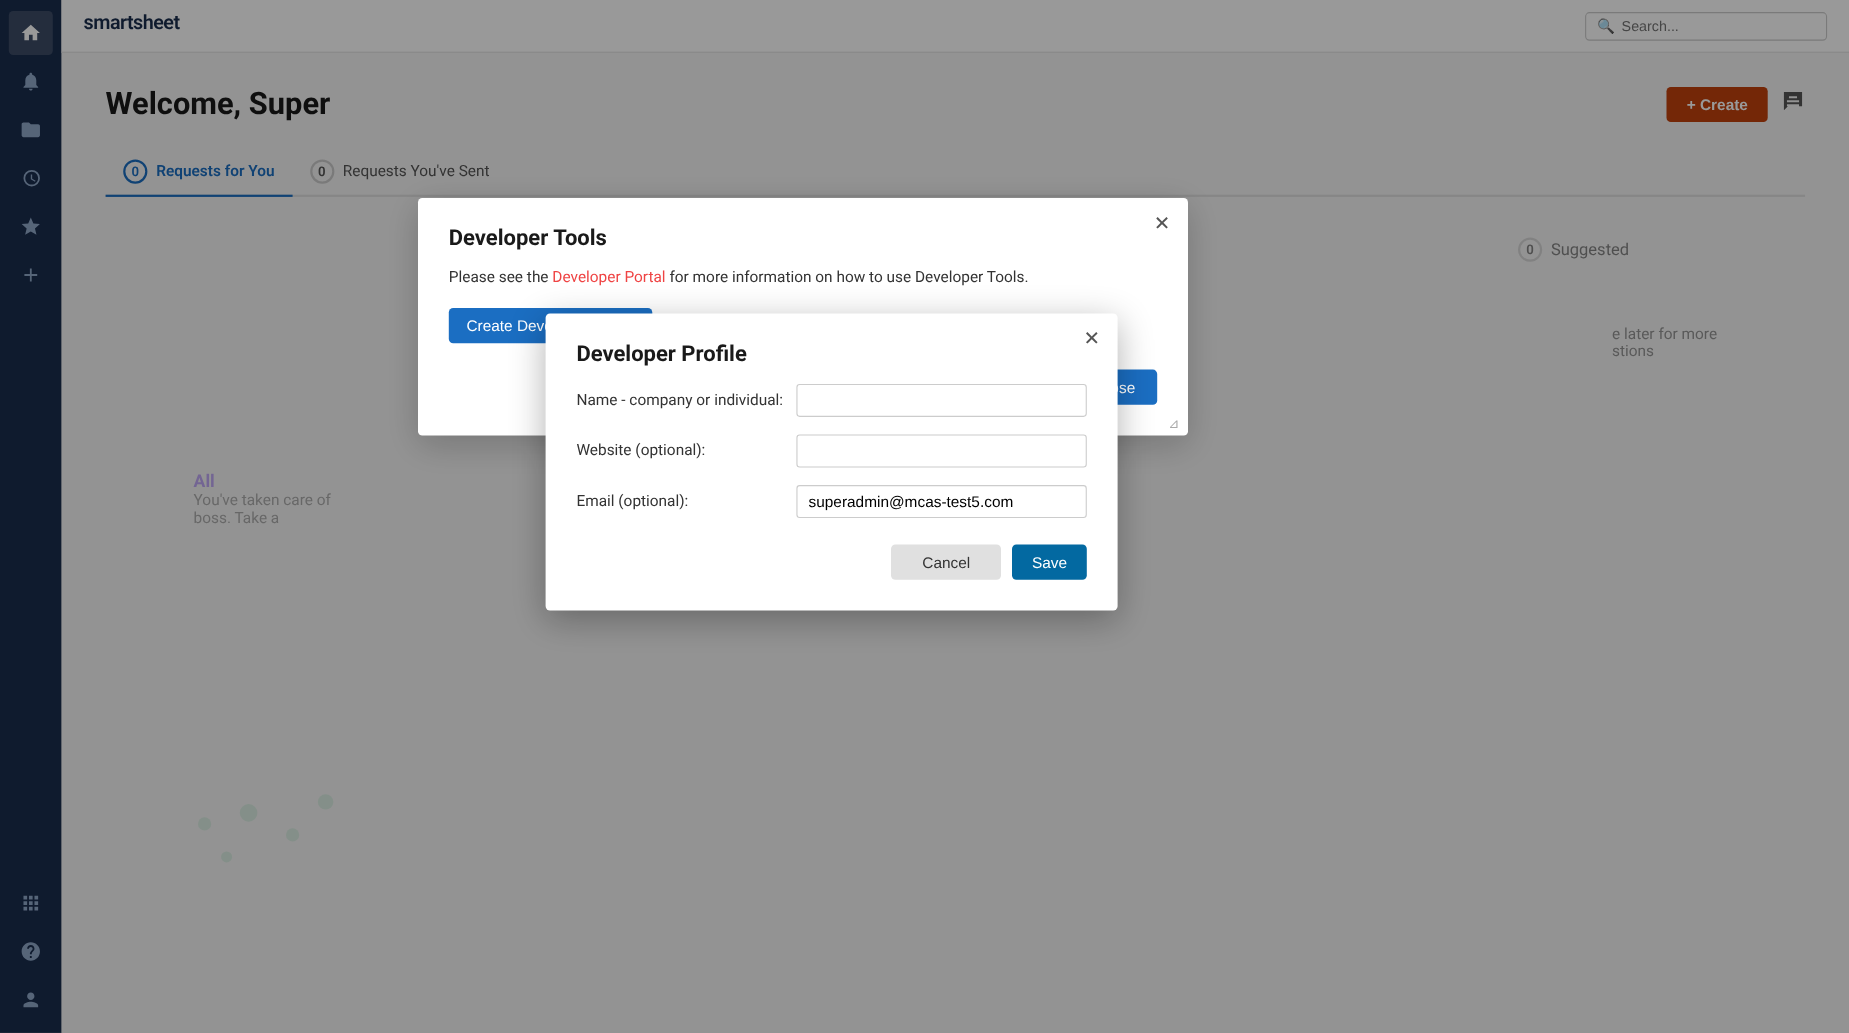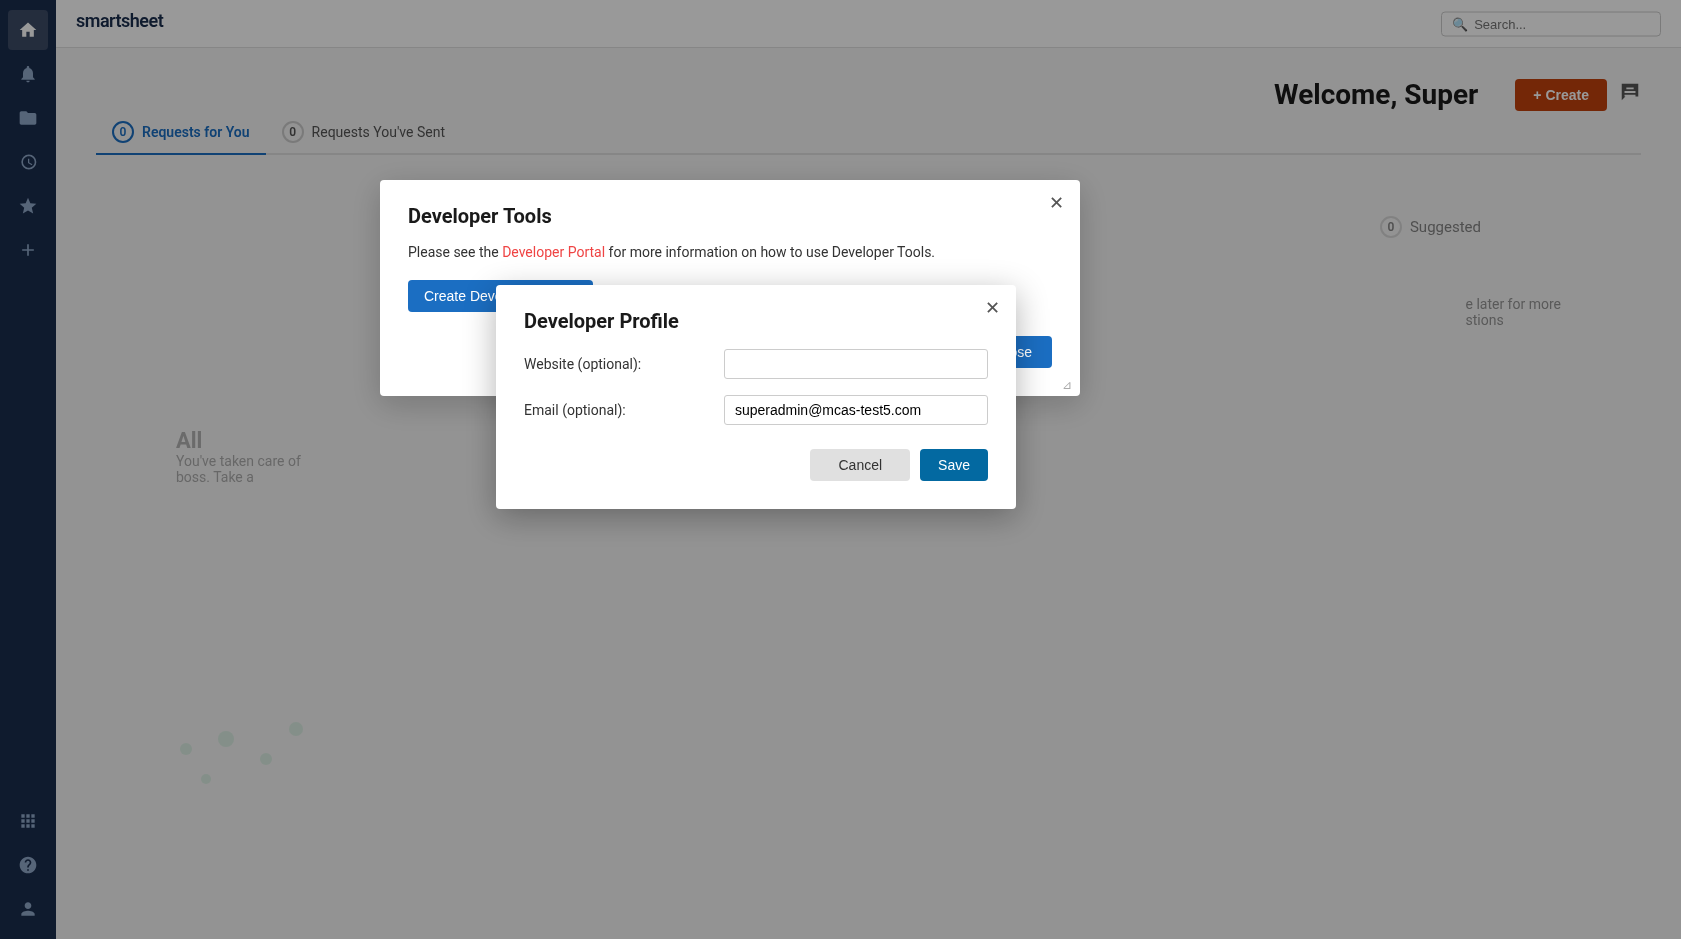--- a/index.html
+++ b/index.html
@@ -85,21 +85,22 @@
     
     .page-content {
       flex: 1;
       padding: 30px 40px;
       position: relative;
       overflow: hidden;
     }
     .page-header {
       display: flex;
       align-items: center;
-      justify-content: flex-end;
+      justify-content: space-between;
+      margin-bottom: 24px;
       gap: 37px;
     }
     .page-title {
       font-size: 28px;
       font-weight: 700;
       color: #1a1a1a;
     }
     .header-actions {
       display: flex;
       align-items: center;
@@ -416,21 +417,21 @@
       <div class="tab-badge">0</div>
       <span>Suggested</span>
     </div>
 
     <div style="position:absolute; top: 248px; right: 120px; text-align:left; opacity:0.6;">
       <div style="font-size:14px;color:#555;">e later for more</div>
       <div style="font-size:14px;color:#555;">stions</div>
     </div>
 
     <div style="position:absolute; top:380px; left:120px; opacity:0.5;">
-      <h2 style="font-size:22px;color:#737373;">All</h2>
+      <h2 style="font-size:16px;color:#8b5cf6;">All</h2>
       <p style="font-size:14px;color:#666;">You've taken care of</p>
       <p style="font-size:14px;color:#666;">boss. Take a</p>
     </div>
 
     <svg class="map-decoration" viewBox="0 0 300 200">
       <circle cx="100" cy="80" r="8" fill="#2ecc71"></circle>
       <circle cx="140" cy="100" r="6" fill="#2ecc71"></circle>
       <circle cx="80" cy="120" r="5" fill="#2ecc71"></circle>
       <circle cx="170" cy="70" r="7" fill="#2ecc71"></circle>
       <circle cx="60" cy="90" r="6" fill="#2ecc71"></circle>
@@ -450,20 +451,24 @@
   <div class="dialog-footer">
     <button class="close-btn-dev">Close</button>
   </div>
   <div class="dialog-resize">⊿</div>
 </div>
 
 <div class="dialog-dev-profile">
   <h2 class="dialog-title">Developer Profile</h2>
   <button class="dialog-close-btn">✕</button>
 
+  <div class="form-row">
+    <label class="form-label">Name - company or individual:</label>
+    <input class="form-input" type="text" style="">
+  </div>
 
   <div class="form-row">
     <label class="form-label">Website (optional):</label>
     <input class="form-input" type="text" style="">
   </div>
 
   <div class="form-row">
     <label class="form-label">Email (optional):</label>
     <input class="form-input" type="email" value="superadmin@mcas-test5.com" style="">
   </div>

